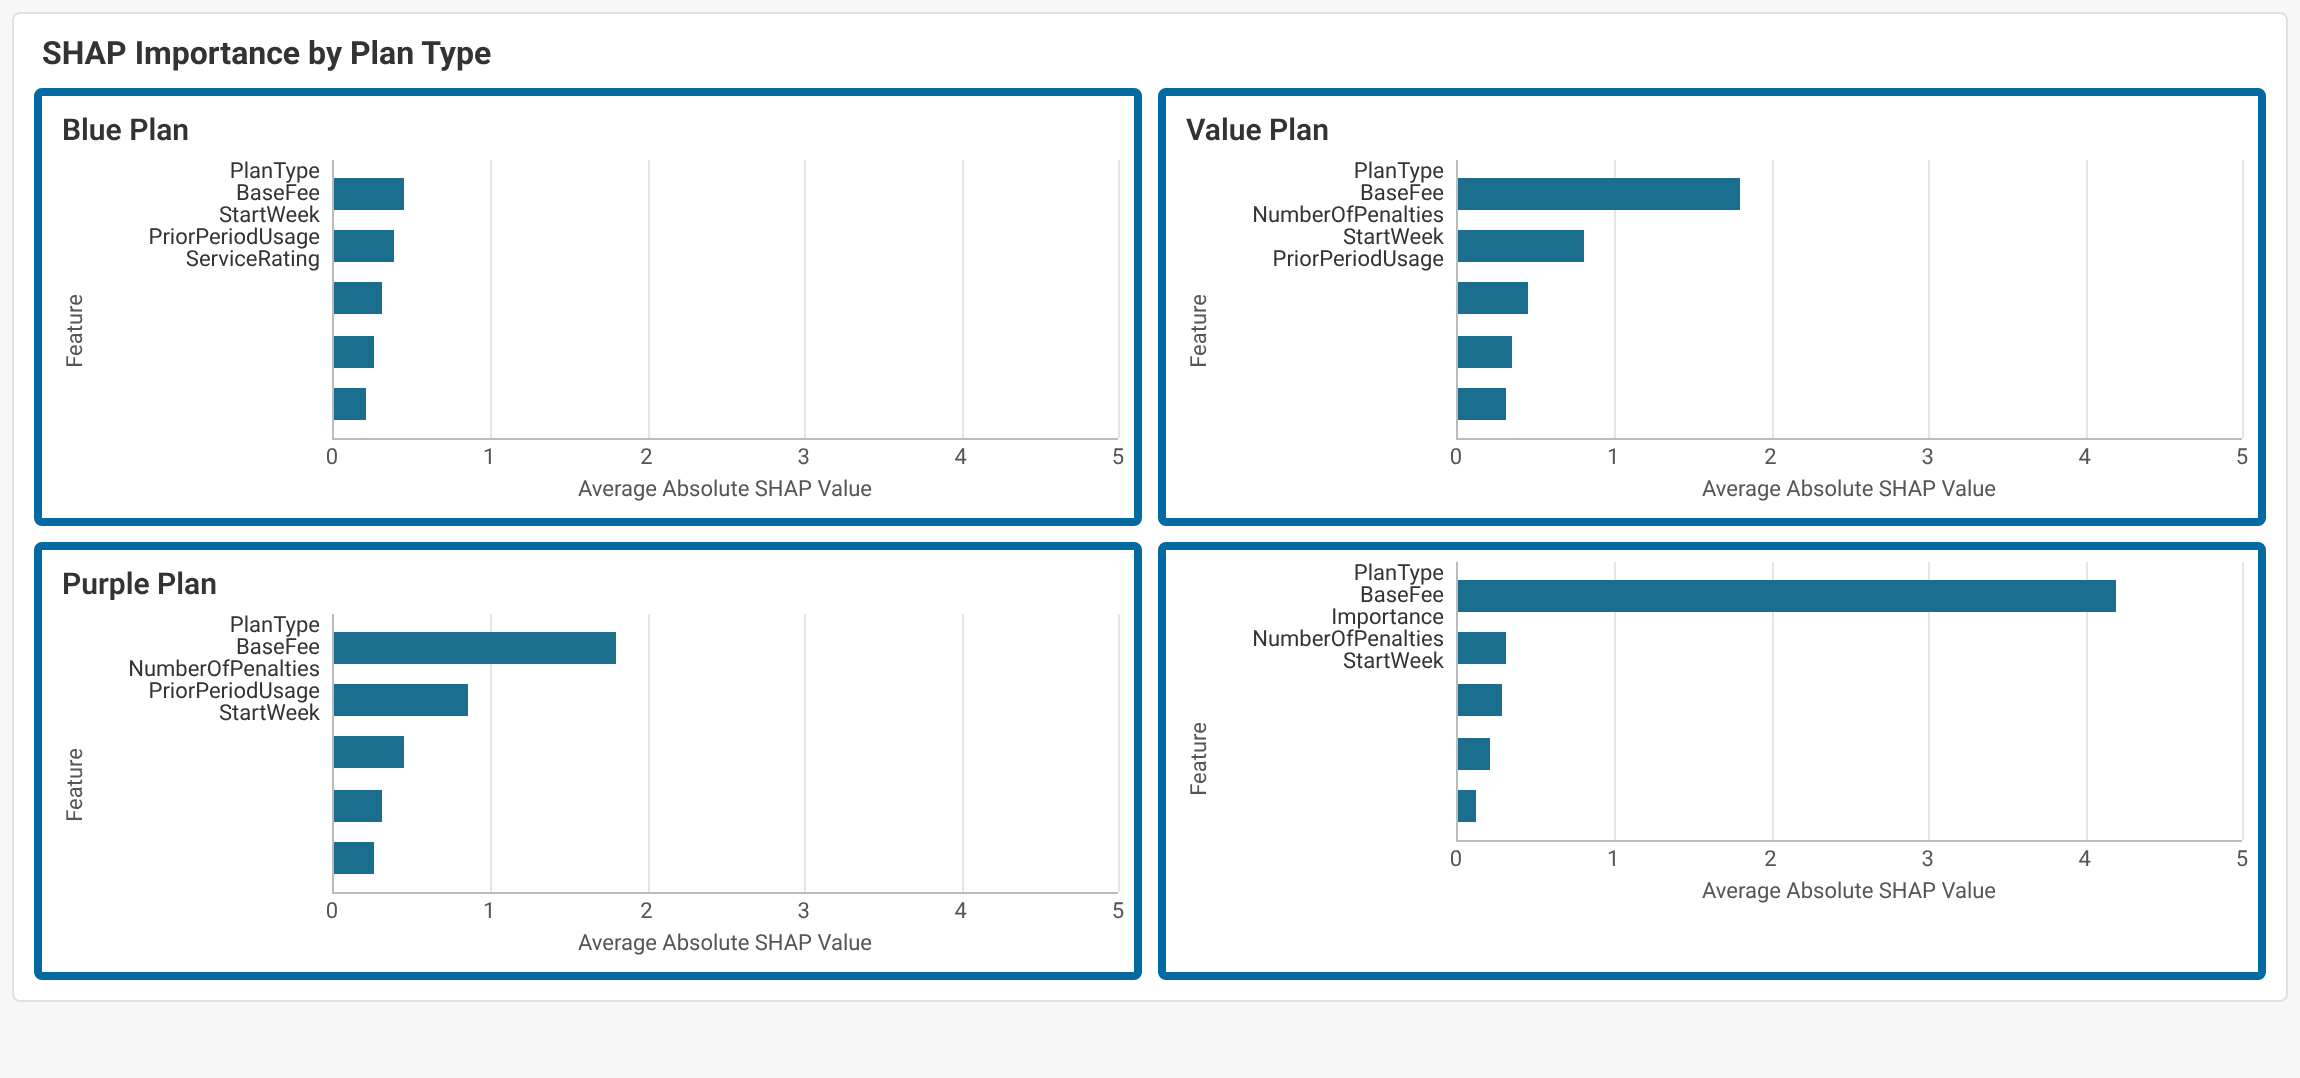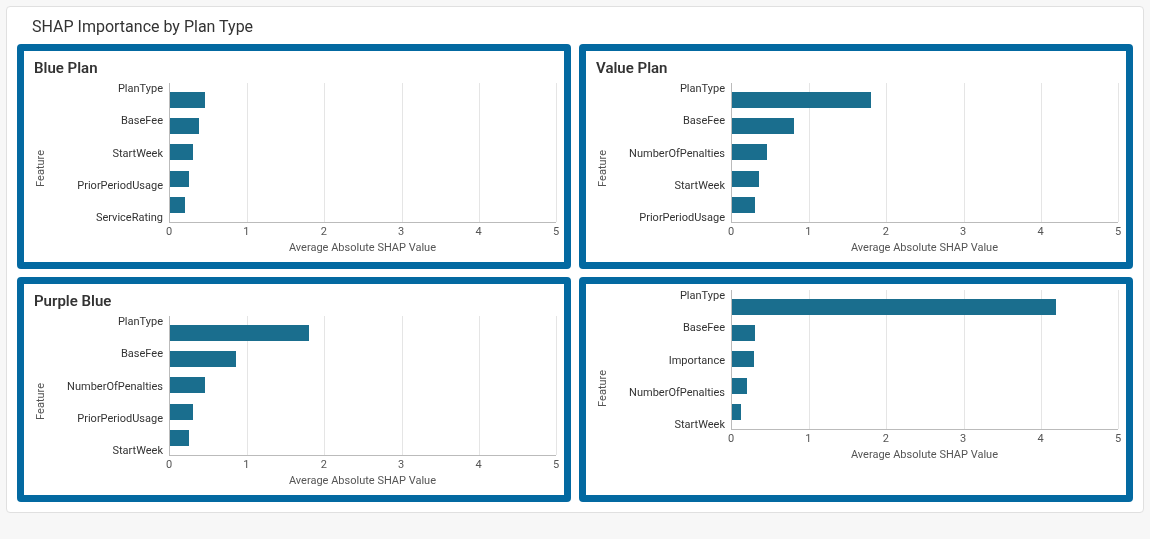--- a/index.html
+++ b/index.html
@@ -12,33 +12,33 @@
     width: 1150px;
   }
   .panel {
     background: #fff;
     border: 1px solid #e0e0e0;
     border-radius: 4px;
     padding: 8px 10px 10px 10px;
   }
   .main-title {
     font-size: 16px;
-    font-weight: 400;
-    color: #333;
-    margin: 2px 0 8px 15px;
+    font-weight: 700;
+    color: #333;
+    margin: 2px 0 8px 4px;
   }
   .grid {
     display: grid;
     grid-template-columns: 1fr 1fr;
     grid-template-rows: 1fr 1fr;
     gap: 8px;
   }
   .subpanel {
     background: #fff;
-    border: 7px solid #0369a1;
+    border: 4px solid #0369a1;
     border-radius: 4px;
     padding: 6px 8px 8px 8px;
     display: flex;
     flex-direction: column;
   }
   .sub-title {
     font-size: 15px;
     font-weight: 600;
     color: #333;
     margin: 2px 0 6px 2px;
@@ -56,21 +56,21 @@
     text-align: center;
     padding: 0 2px;
     align-self: center;
   }
   .chart-body { flex: 1; display: flex; flex-direction: column; }
   .plot-row { display: flex; align-items: stretch; }
   .cats {
     width: 120px;
     display: flex;
     flex-direction: column;
-    justify-content: space-between;
+    justify-content: flex-start;
     padding-right: 6px;
   }
   .cat {
     font-size: 11px;
     color: #333;
     text-align: right;
     line-height: 1;
   }
   .plot-area {
     flex: 1;
@@ -202,21 +202,21 @@
                 <div class="tick" style="left: 60%;">3</div>
                 <div class="tick" style="left: 80%;">4</div>
                 <div class="tick" style="left: 100%;">5</div>
               </div>
             </div>
             <div class="xlabel">Average Absolute SHAP Value</div>
           </div>
         </div>
       </div>
       <div class="subpanel">
-        <div class="sub-title">Purple Blue</div>
+        <div class="sub-title">Purple Plan</div>
         <div class="chart-wrap">
           <div class="ylabel">Feature</div>
           <div class="chart-body">
             <div class="plot-row">
               <div class="cats">
                 <div class="cat">PlanType</div>
                 <div class="cat">BaseFee</div>
                 <div class="cat">NumberOfPenalties</div>
                 <div class="cat">PriorPeriodUsage</div>
                 <div class="cat">StartWeek</div>

